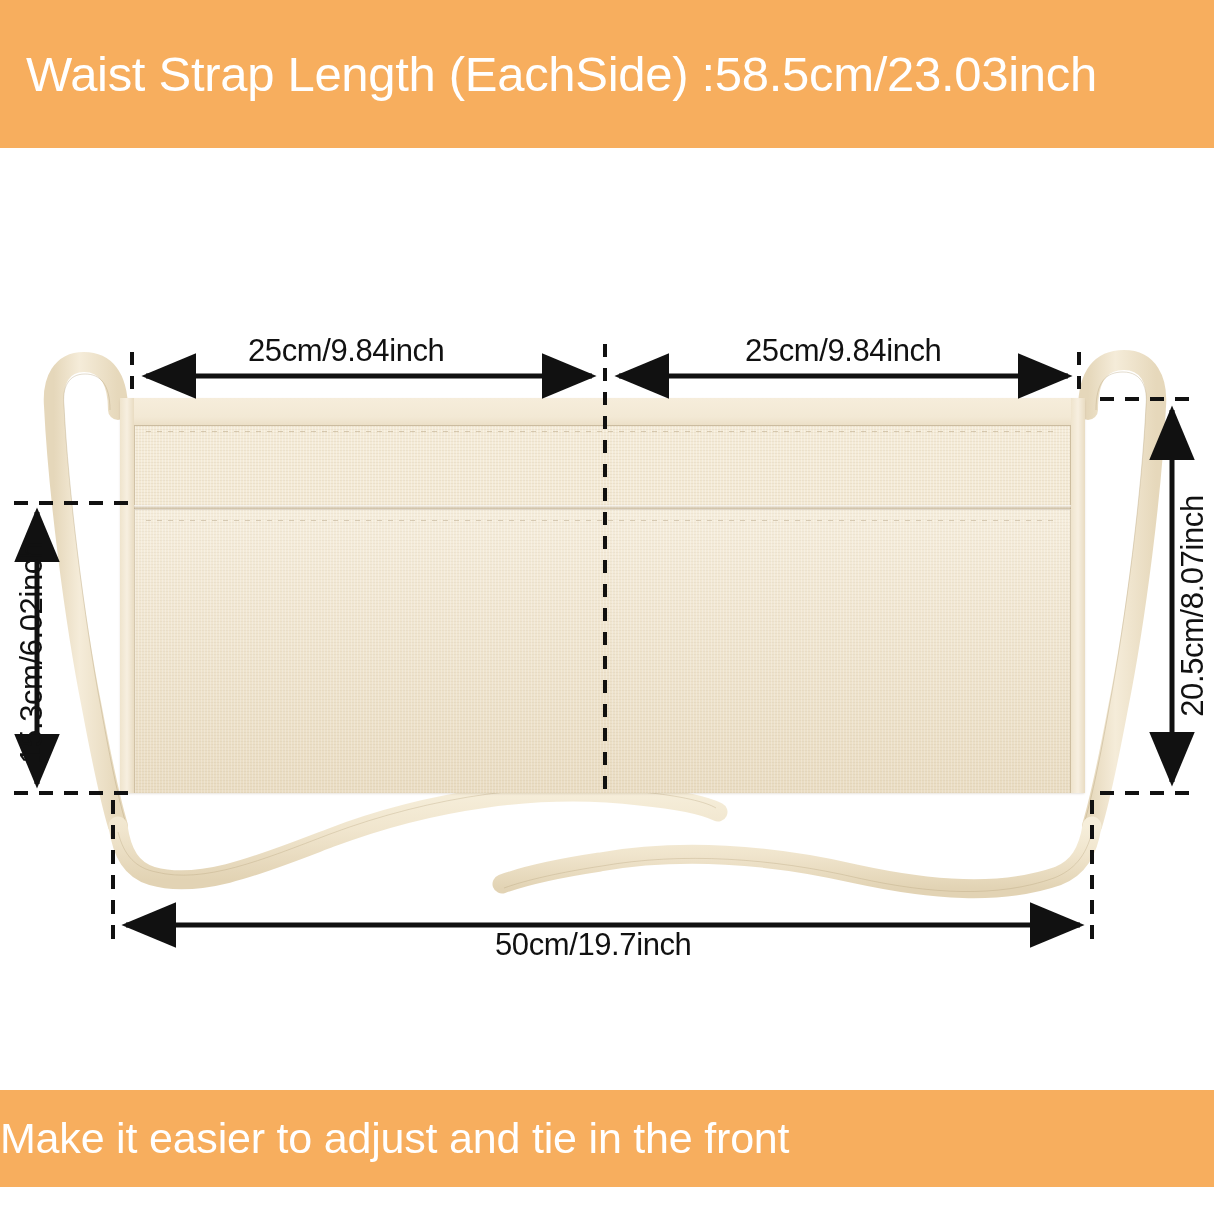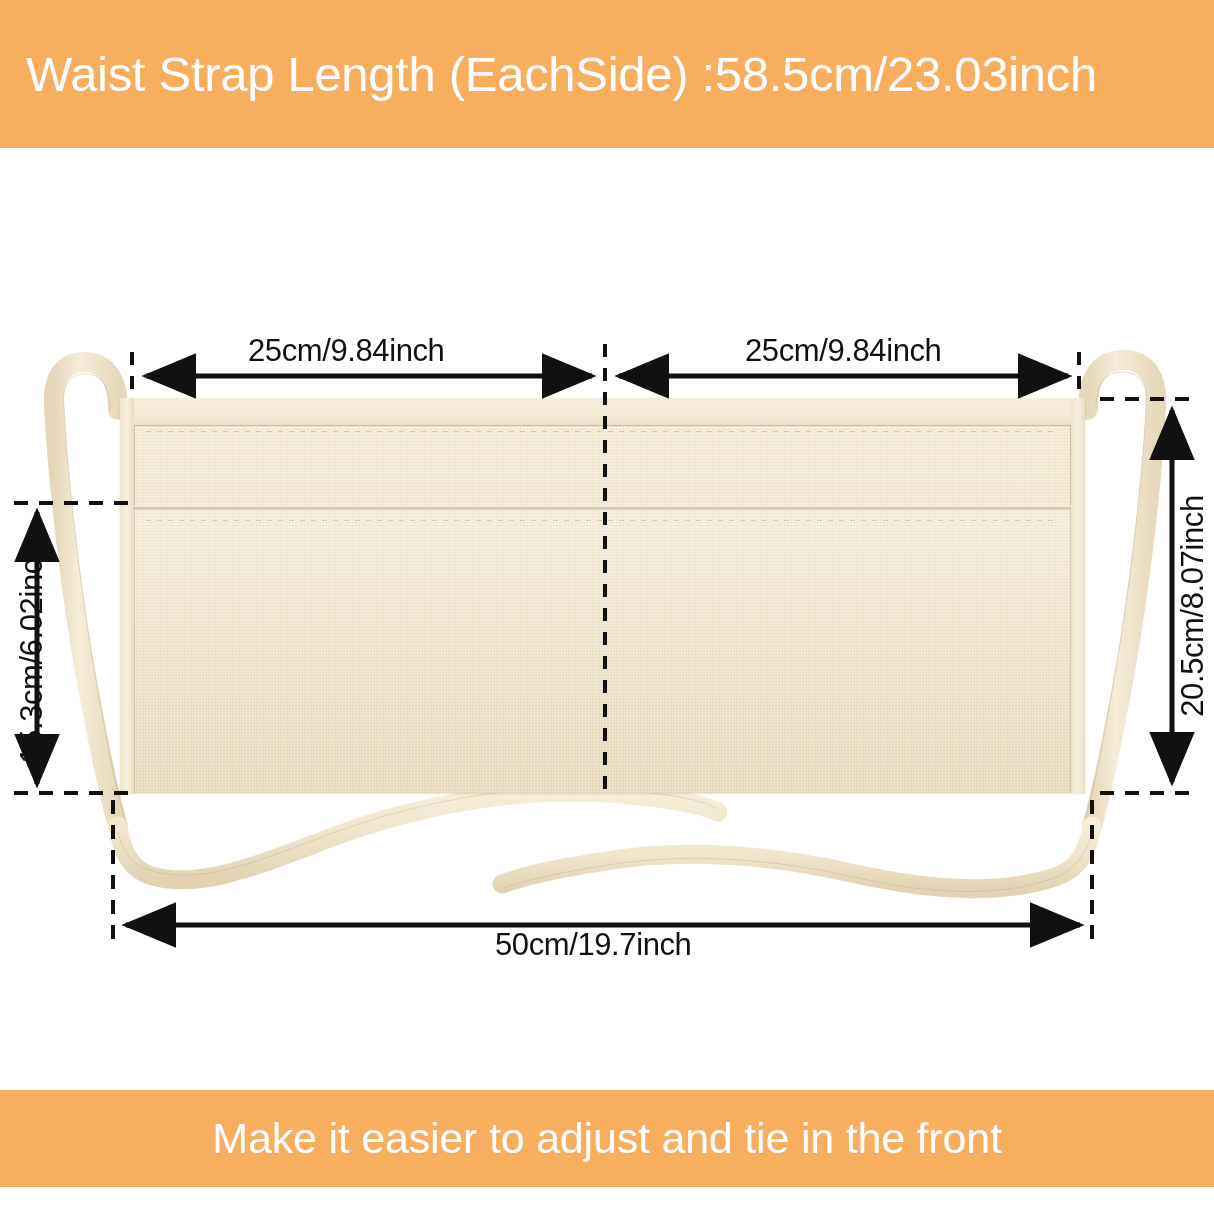--- a/index.html
+++ b/index.html
@@ -26,21 +26,21 @@
     padding-left:26px;
   }
   #top-banner .btxt{
     font-size:49px;line-height:1;
     font-weight:400;
     letter-spacing:-0.3px;
     white-space:nowrap;
   }
   #bottom-banner{
     top:1090px;height:97px;
-    justify-content:center;
+    justify-content:flex-start;
   }
   #bottom-banner .btxt{
     font-size:43px;line-height:1;
     font-weight:400;
     letter-spacing:-0.2px;
     white-space:nowrap;
   }
 
   
   #photo{position:absolute;left:0;top:148px;width:1214px;height:942px;}

